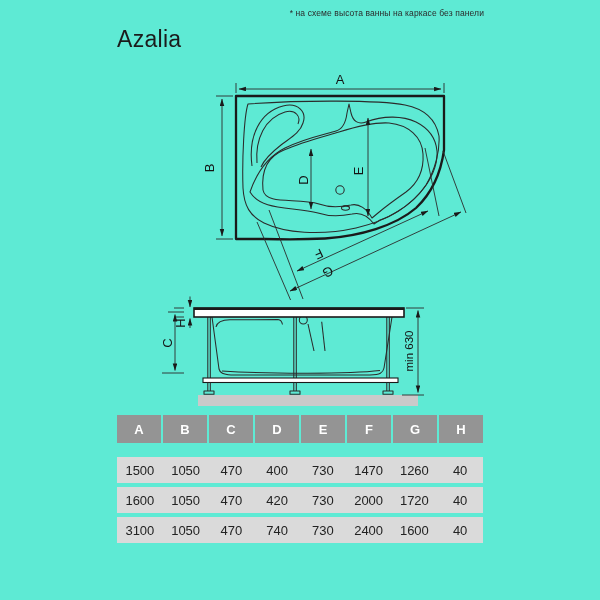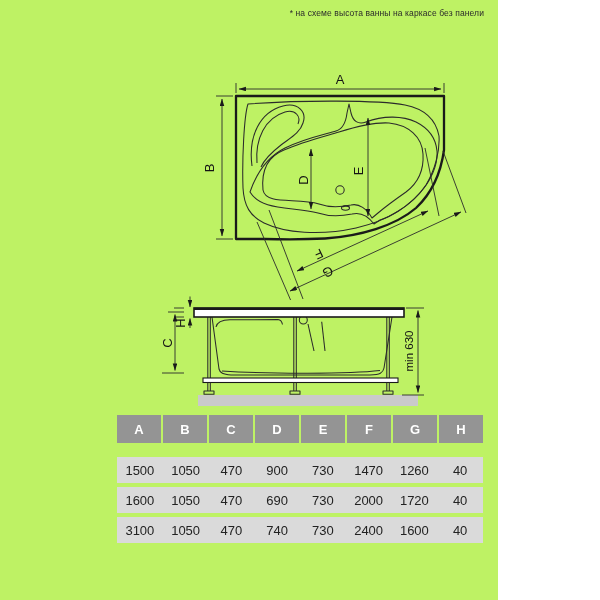--- a/index.html
+++ b/index.html
@@ -1,17 +1,17 @@
 <!DOCTYPE html>
 <html><head>
 <meta charset="utf-8">
 <style>
   html,body{margin:0;padding:0;width:600px;height:600px;background:#fff;overflow:hidden;
             font-family:"Liberation Sans",sans-serif;}
-  .page{position:absolute;inset:0;width:498px;height:600px;background:#bef264;}
+  .page{position:absolute;inset:0;width:600px;height:600px;background:#5eead4;}
   .note{position:absolute;top:8px;left:0;width:484px;text-align:right;
         font-size:8.5px;color:#2b2b2b;letter-spacing:.1px;}
   .title{position:absolute;top:26px;left:117px;font-size:23px;color:#1b1b1b;letter-spacing:.3px;}
   svg.topview{position:absolute;left:190px;top:60px;}
   svg.sideview{position:absolute;left:140px;top:283px;}
   .tk{fill:none;stroke:#1a1a1a;stroke-width:2.3;stroke-linejoin:round;}
   .tn{fill:none;stroke:#2b2b2b;stroke-width:1.05;stroke-linejoin:round;}
   .dm{fill:none;stroke:#2b2b2b;stroke-width:.9;}
   .lb{font-size:13px;fill:#141414;}
   .lbs{font-size:11.5px;fill:#141414;}
@@ -23,20 +23,21 @@
   .trow{display:flex;height:26px;background:#dadada;margin-bottom:4px;}
   .td{flex:1;display:flex;align-items:center;justify-content:center;
       font-size:13px;color:#222;}
 </style>
 </head>
 <body>
 
 <div class="page">
 
   <div class="note">* на схеме высота ванны на каркасе без панели</div>
+  <div class="title">Azalia</div>
 
   <svg class="topview" width="300" height="240" viewBox="0 0 300 240">
     <defs>
       <marker id="a1" viewBox="0 0 9 6" refX="8.6" refY="2.8" markerWidth="8.5" markerHeight="5.4" orient="auto-start-reverse">
           <path d="M0,0 L9,2.8 L0,5.6 Z" fill="#1a1a1a"></path>
         </marker>
     </defs>
 
     <g>
       <path class="dm" d="M46,33 V23 M254,33 V23"></path>
@@ -178,31 +179,31 @@
       <div class="th">D</div>
       <div class="th">E</div>
       <div class="th">F</div>
       <div class="th">G</div>
       <div class="th">H</div>
     </div>
     <div class="trow">
       <div class="td">1500</div>
       <div class="td">1050</div>
       <div class="td">470</div>
-      <div class="td">900</div>
+      <div class="td">400</div>
       <div class="td">730</div>
       <div class="td">1470</div>
       <div class="td">1260</div>
       <div class="td">40</div>
     </div>
     <div class="trow">
       <div class="td">1600</div>
       <div class="td">1050</div>
       <div class="td">470</div>
-      <div class="td">690</div>
+      <div class="td">420</div>
       <div class="td">730</div>
       <div class="td">2000</div>
       <div class="td">1720</div>
       <div class="td">40</div>
     </div>
     <div class="trow">
       <div class="td">3100</div>
       <div class="td">1050</div>
       <div class="td">470</div>
       <div class="td">740</div>

